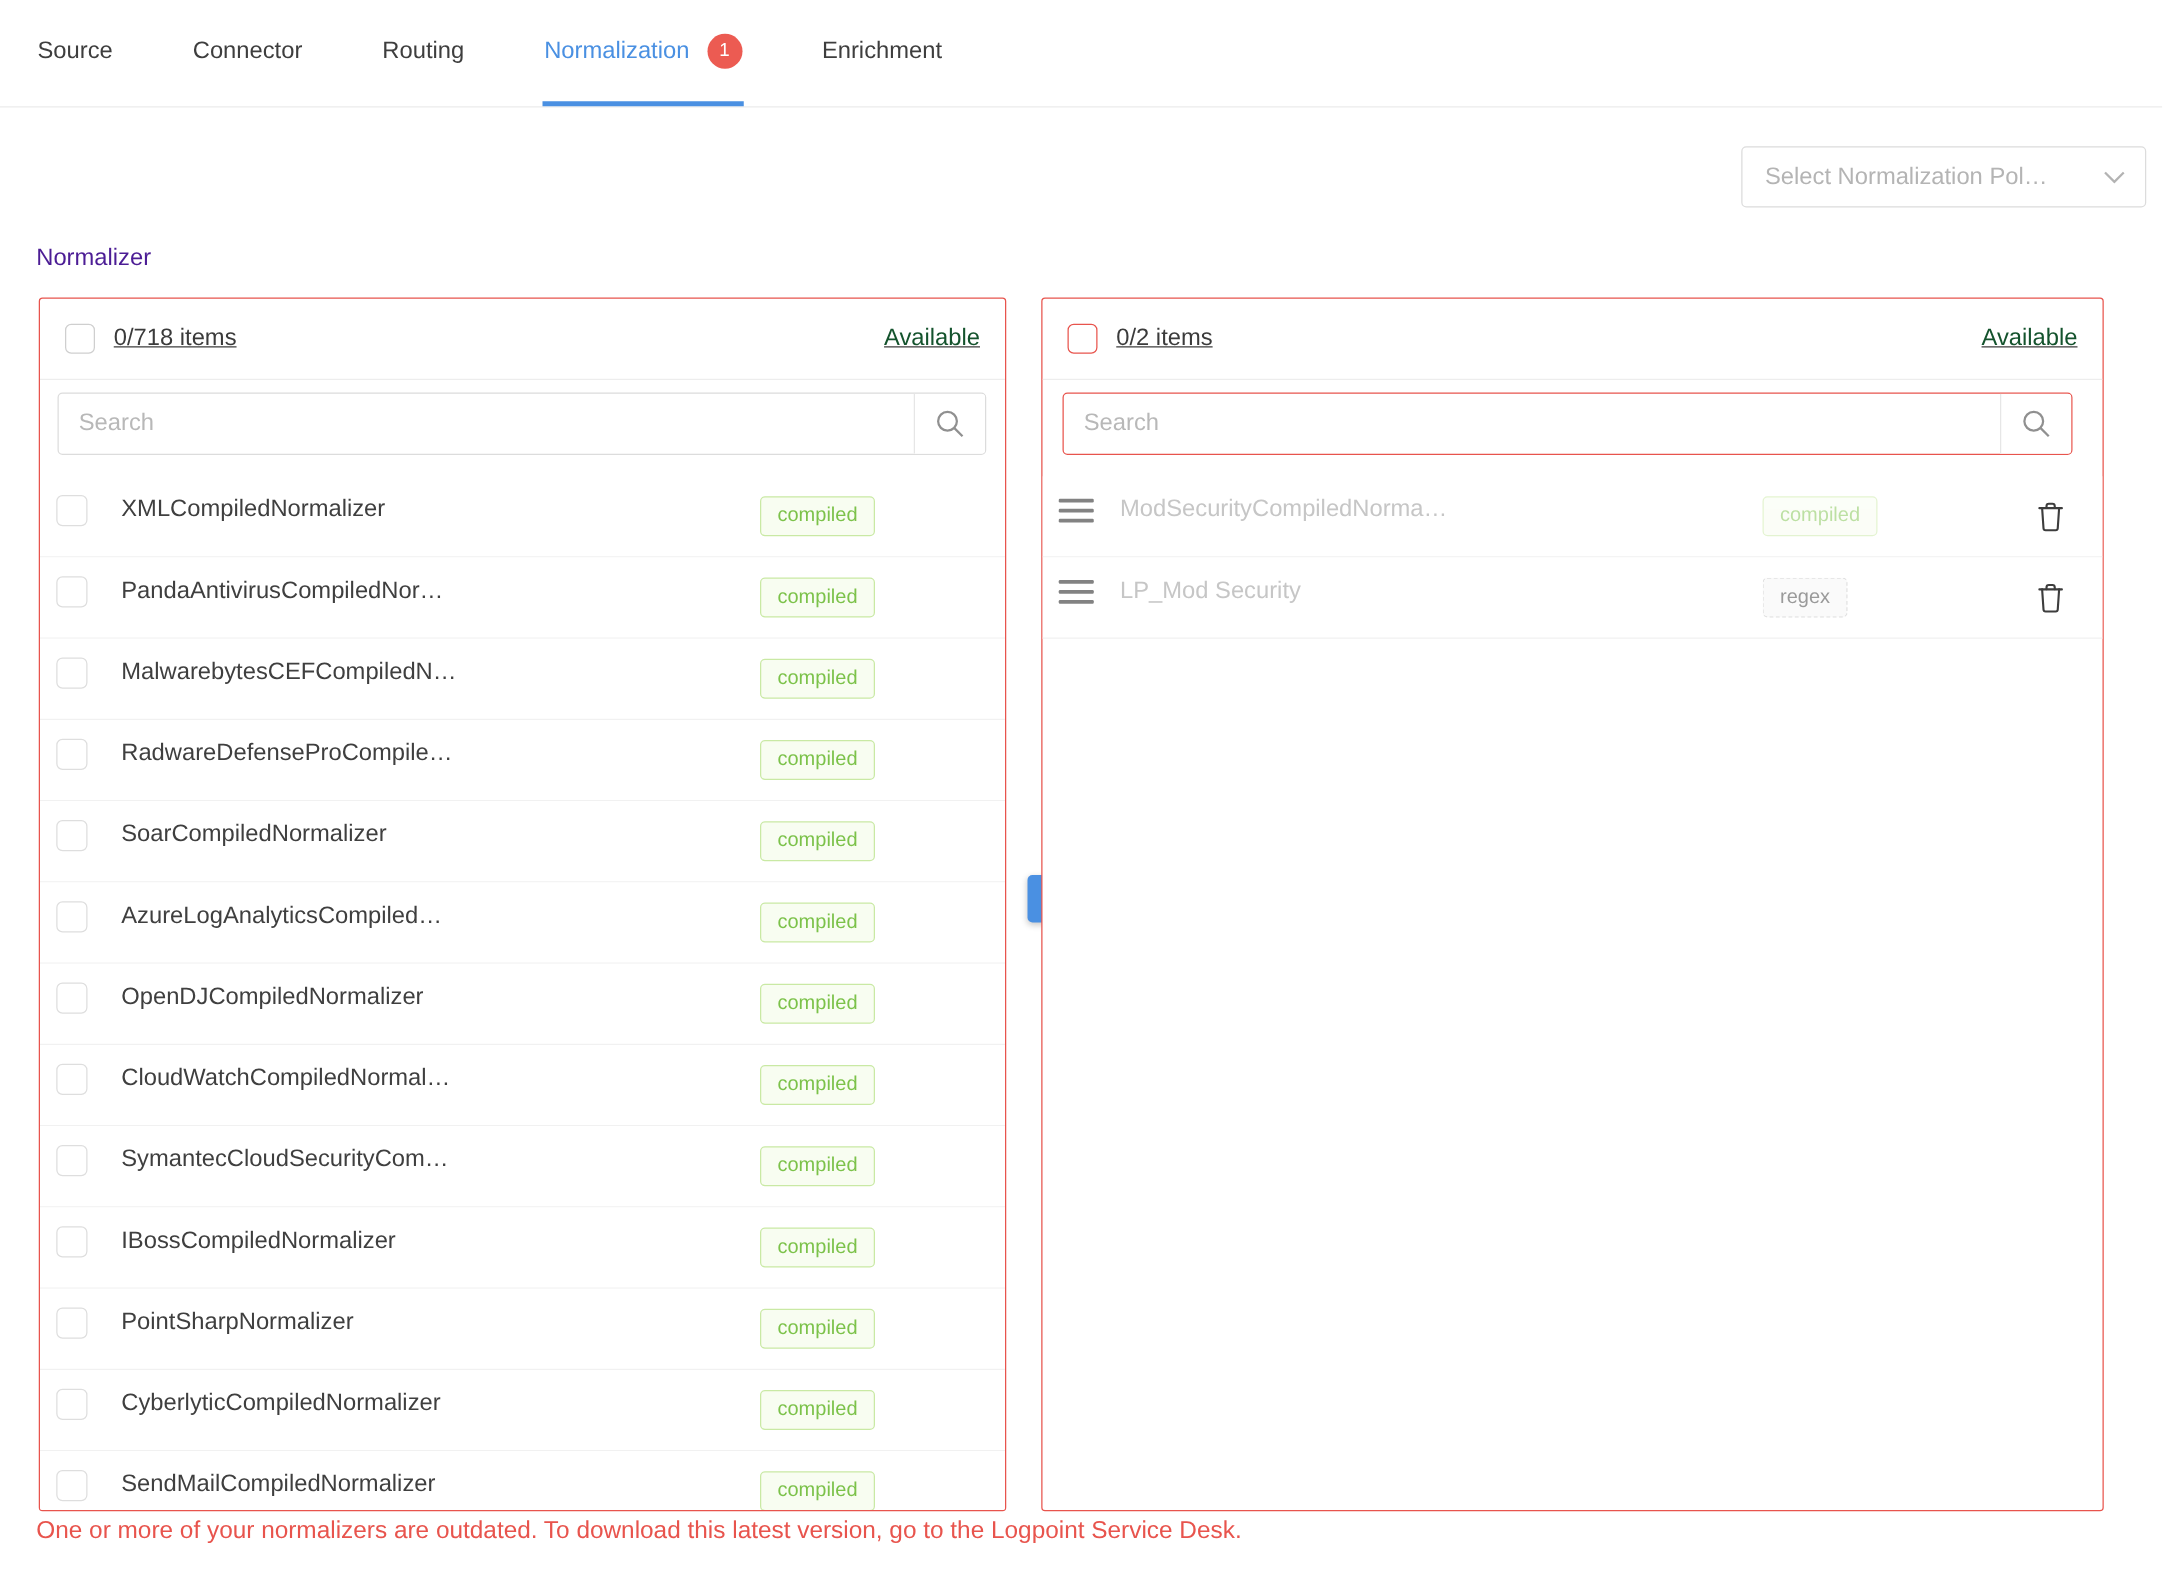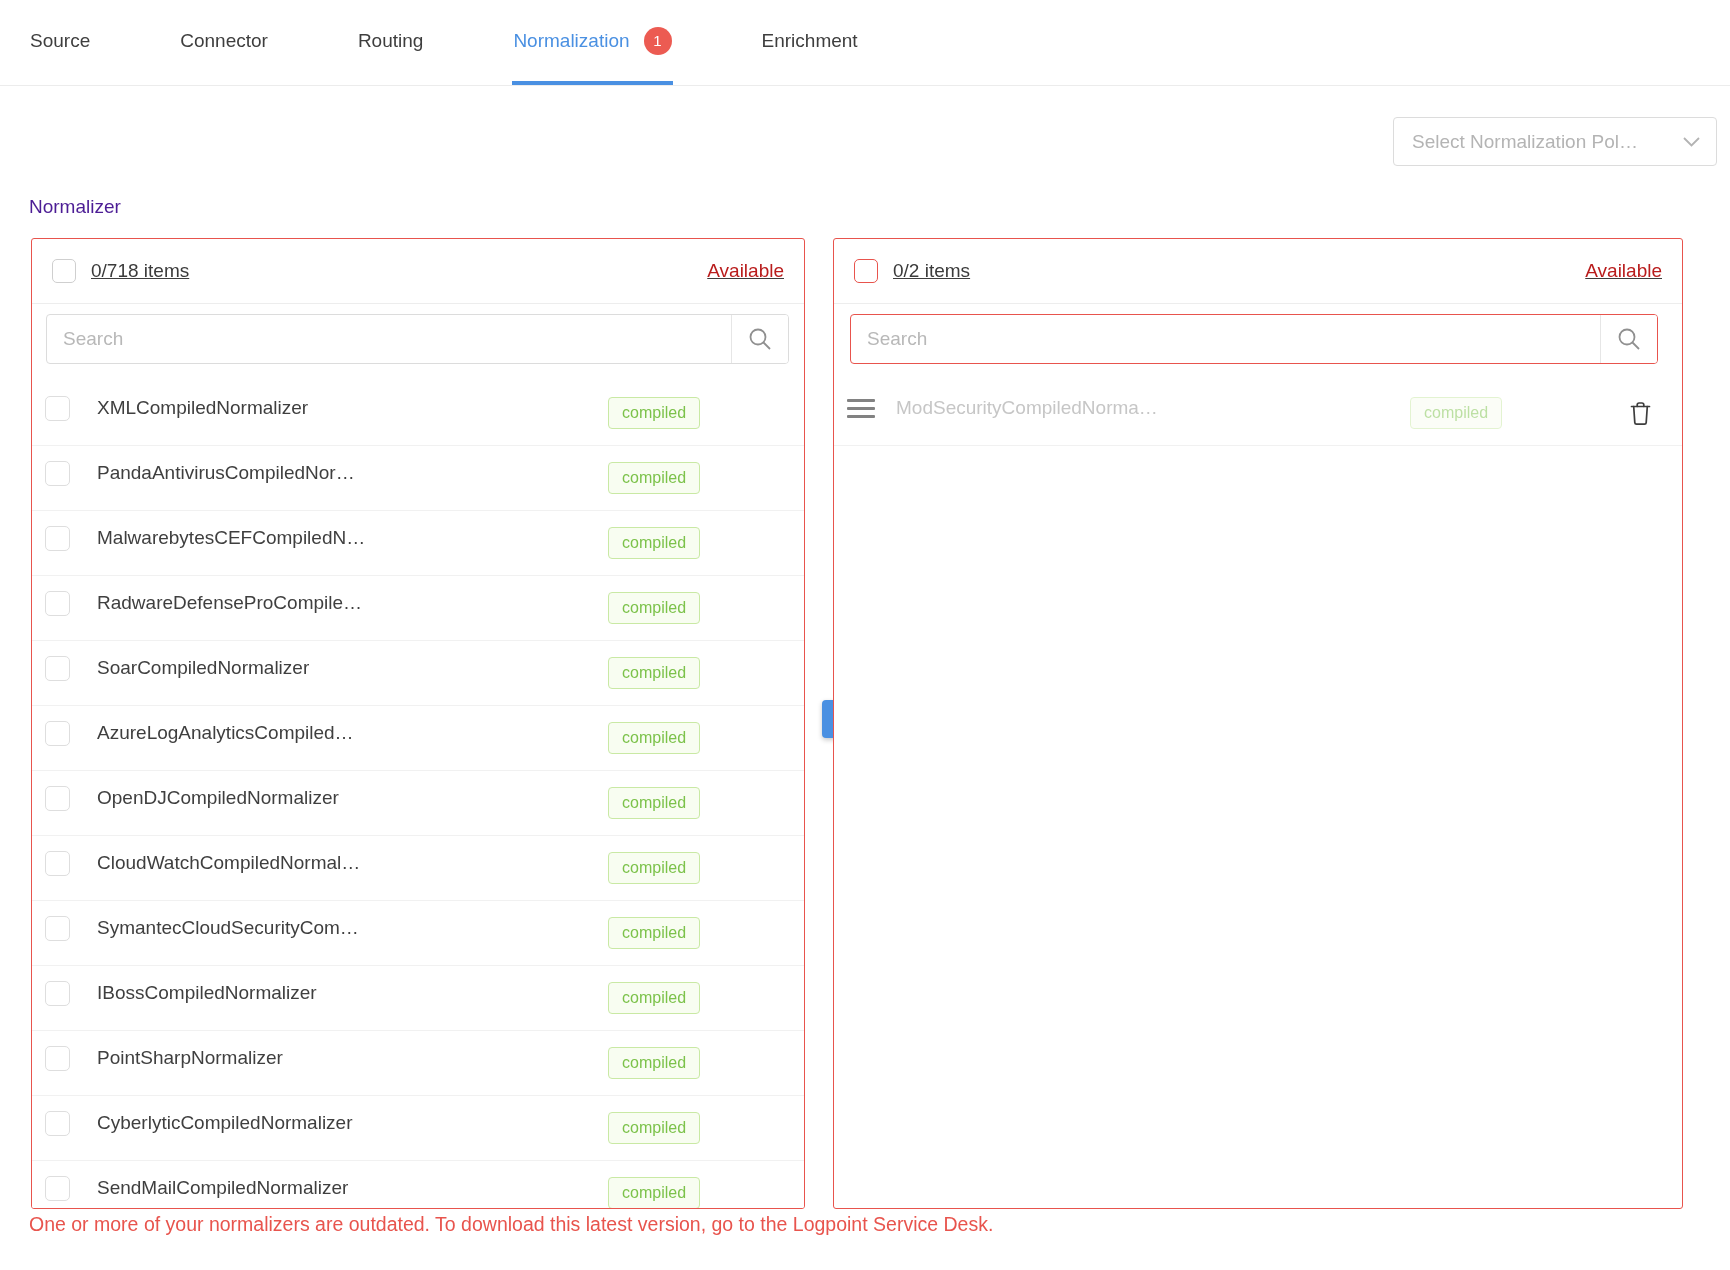--- a/index.html
+++ b/index.html
@@ -14,21 +14,21 @@
     overflow: hidden;
   }
 
   
   .tabbar {
     position: absolute;
     top: 0; left: 0; right: 0;
     height: 86px;
     border-bottom: 1px solid #ececec;
     display: flex;
-    gap: 88px;
+    gap: 62px;
     padding-left: 29px;
     align-items: stretch;
     background: #fff;
   }
   .tab {
     display: flex;
     align-items: center;
     gap: 14px;
     font-size: 19px;
     color: #3e3e3e;
@@ -94,21 +94,21 @@
     cursor: pointer;
     flex: none;
   }
   .hdr-cb {
     width: 24px; height: 24px;
     border: 1px solid #cfcfcf;
     border-radius: 5px;
   }
   .right-panel .hdr-cb { border-color: var(--alert, #e8544d); }
   .count { margin-left: 15px; font-size: 19px; color: #3b3b3b; }
-  .panel-title { margin-left: auto; font-size: 19px; color: #b91c1c; }
+  .panel-title { margin-left: auto; font-size: 19px; color: #14532d; }
 
   .searchbar {
     margin: 10px 15px 0 14px;
     height: 50px;
     border: 1px solid #dcdcdc;
     border-radius: 4px;
     display: flex; align-items: stretch;
     overflow: hidden;
     background: #fff;
   }
@@ -382,17 +382,33 @@
     <span class="badge badge-compiled-faded">compiled</span>
     <button class="trash">
       <svg width="23" height="26" viewBox="0 0 23 26" fill="none" stroke="#3d3d3d" stroke-width="1.7" stroke-linecap="round" stroke-linejoin="round">
         <path d="M2.5 6.5 H20.5"></path>
         <path d="M4.7 6.5 L5.8 22.6 a1.7 1.7 0 0 0 1.7 1.6 h8 a1.7 1.7 0 0 0 1.7 -1.6 L18.3 6.5"></path>
         <path d="M8.2 6.3 V4.9 a1.9 1.9 0 0 1 1.9 -1.9 h2.8 a1.9 1.9 0 0 1 1.9 1.9 V6.3"></path>
       </svg>
     </button>
   </div>
 
+  <div class="row">
+    <span class="drag-handle">
+            <i></i>
+            <i></i>
+            <i></i>
+          </span>
+    <span class="row-name">LP_Mod Security</span>
+    <span class="badge badge-regex">regex</span>
+    <button class="trash">
+      <svg width="23" height="26" viewBox="0 0 23 26" fill="none" stroke="#3d3d3d" stroke-width="1.7" stroke-linecap="round" stroke-linejoin="round">
+        <path d="M2.5 6.5 H20.5"></path>
+        <path d="M4.7 6.5 L5.8 22.6 a1.7 1.7 0 0 0 1.7 1.6 h8 a1.7 1.7 0 0 0 1.7 -1.6 L18.3 6.5"></path>
+        <path d="M8.2 6.3 V4.9 a1.9 1.9 0 0 1 1.9 -1.9 h2.8 a1.9 1.9 0 0 1 1.9 1.9 V6.3"></path>
+      </svg>
+    </button>
+  </div>
 </div>
   </section>
 
   <div class="warning">One or more of your normalizers are outdated. To download this latest version, go to the Logpoint Service Desk.</div>
 </div>
 
 </body></html>

